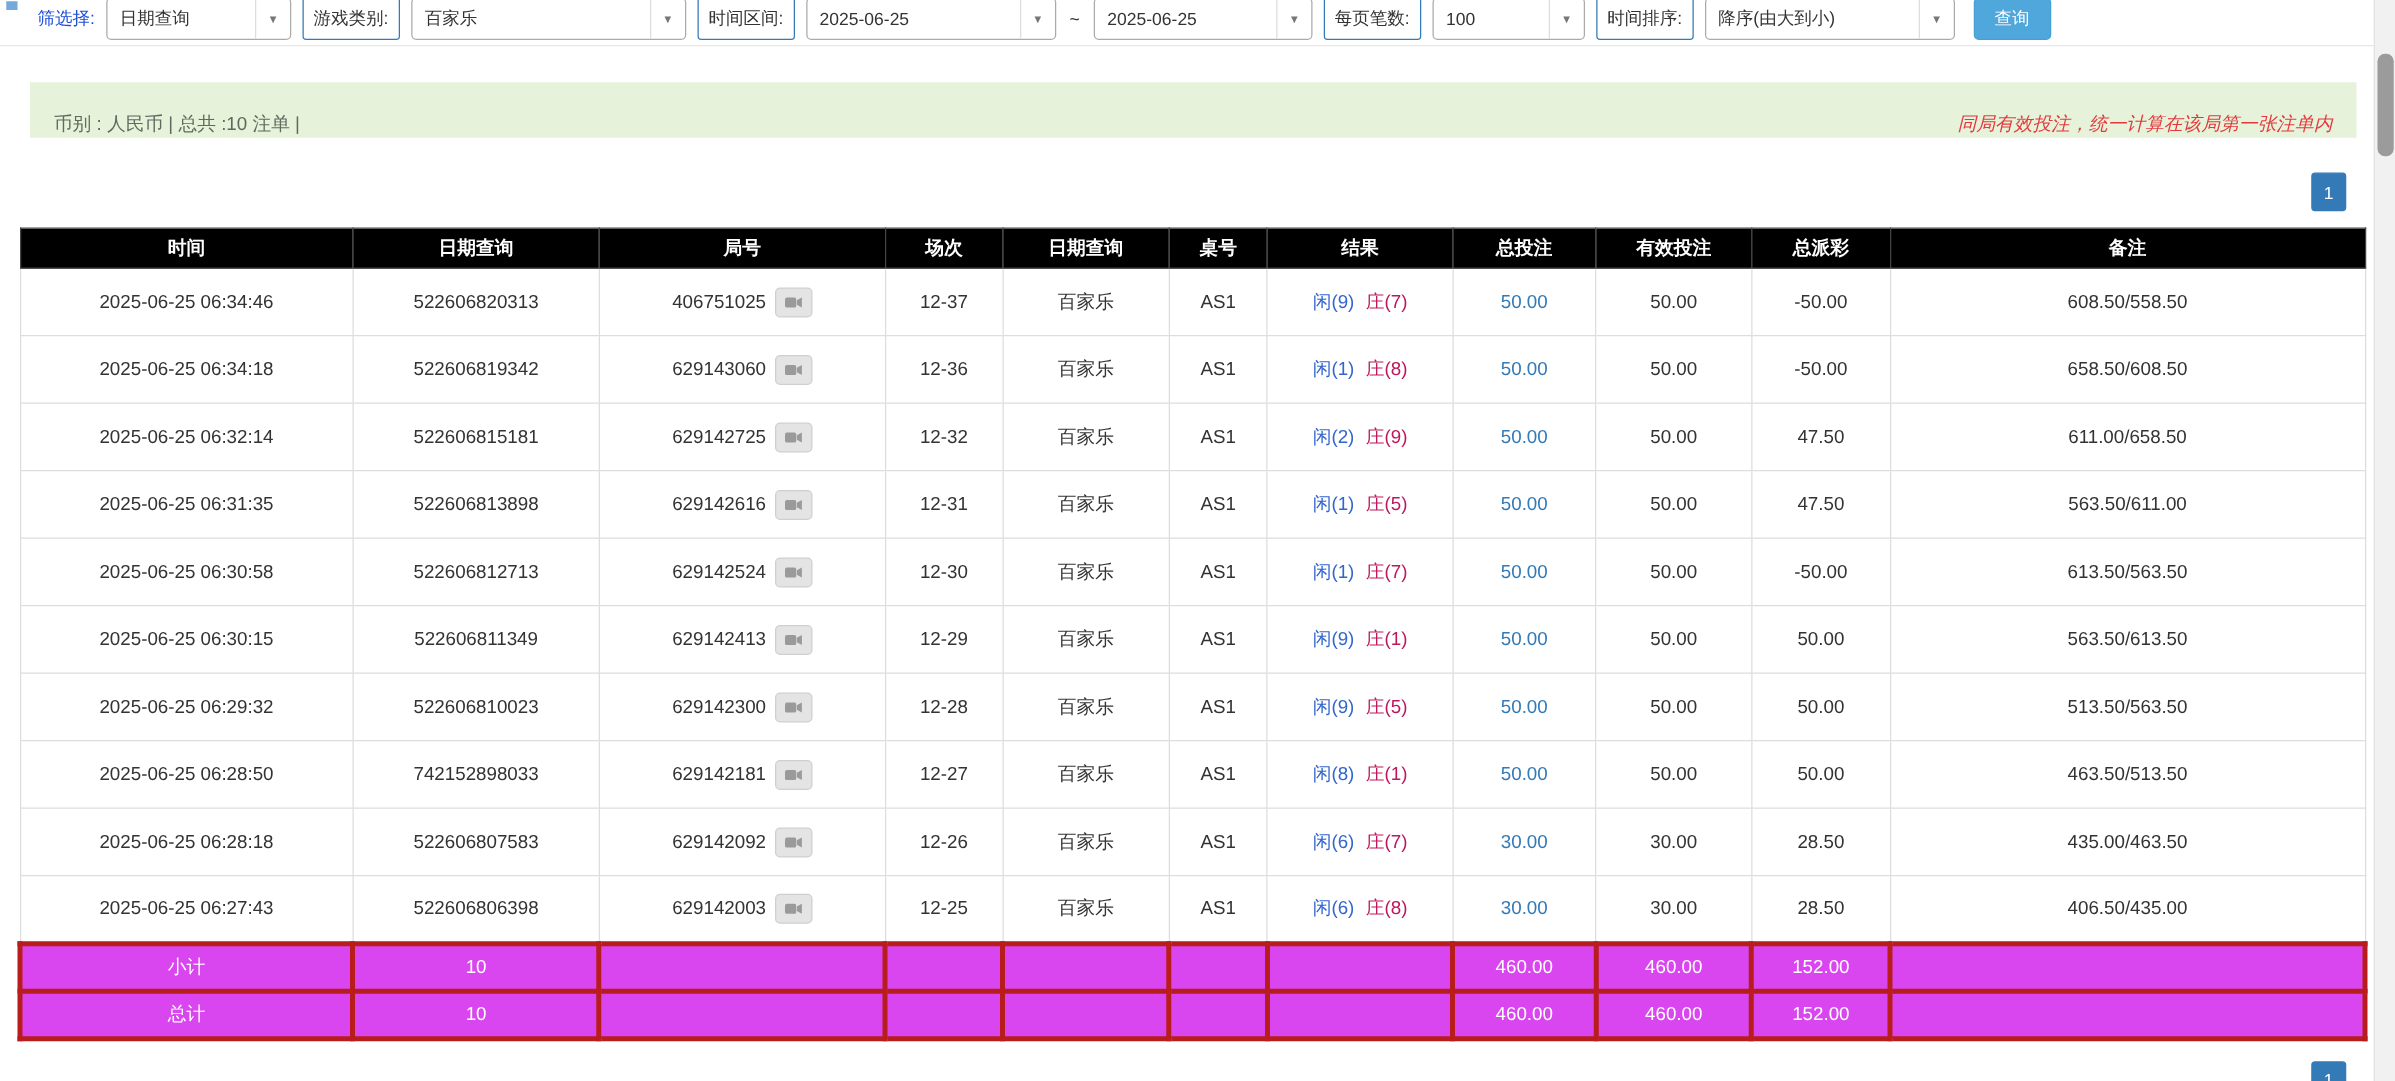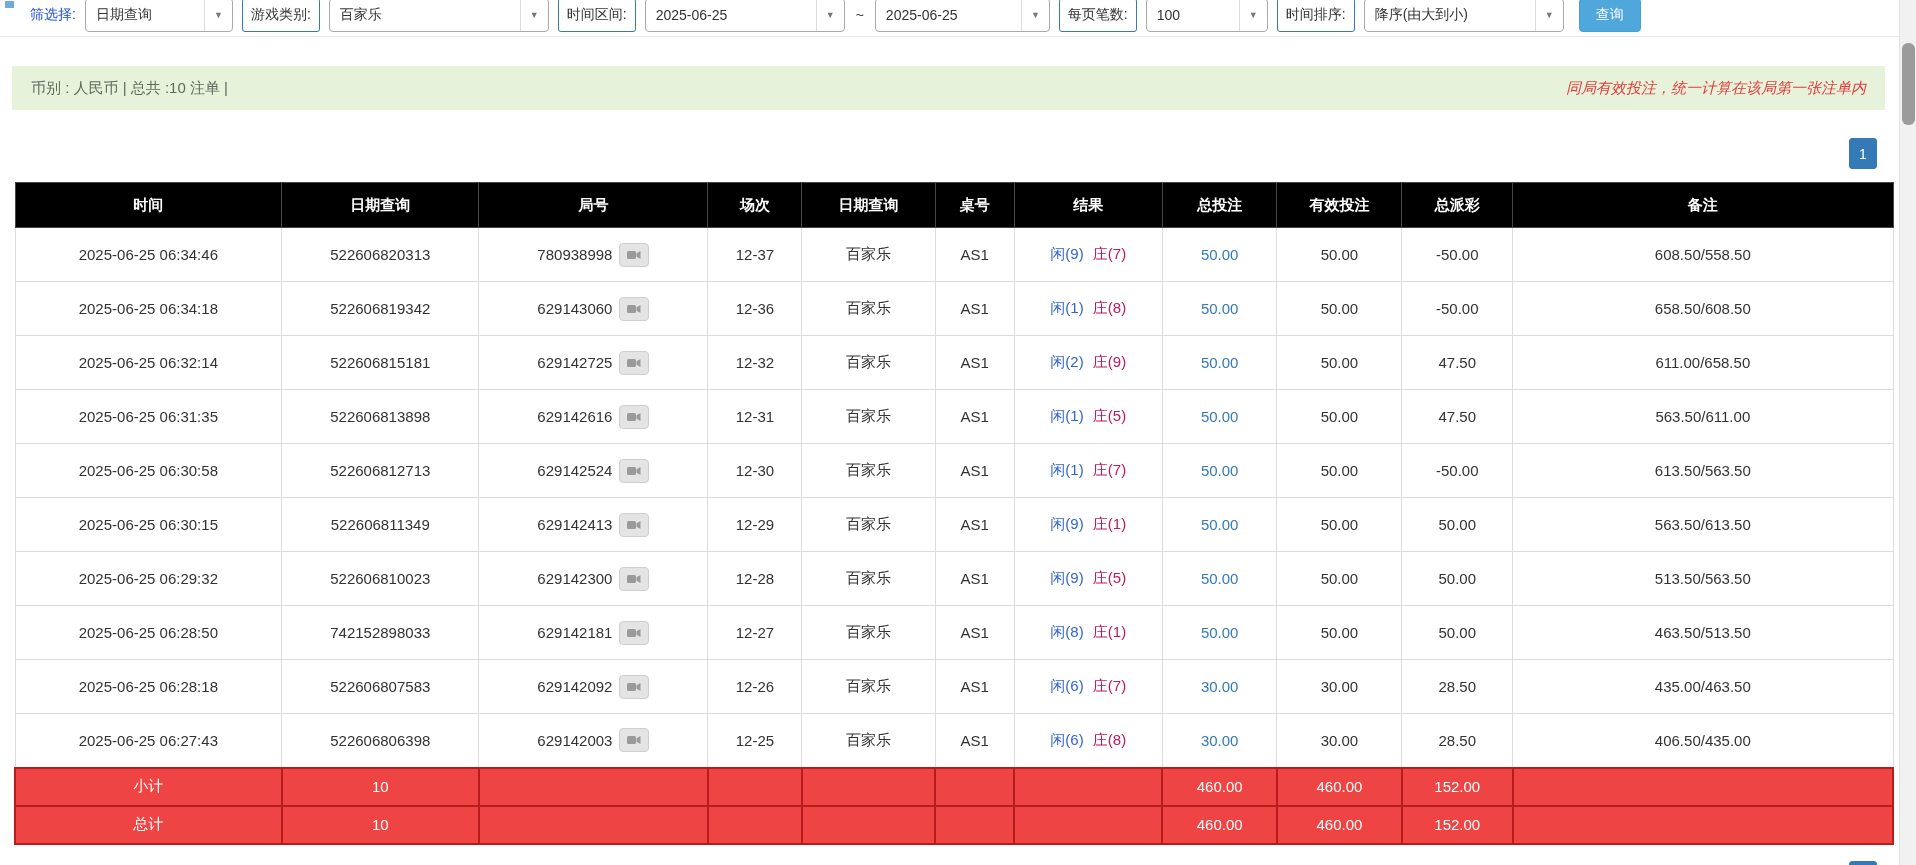--- a/index.html
+++ b/index.html
@@ -21,40 +21,40 @@
   .dd-game { width:220px; }
   .dd-date { width:200px; }
   .dd-date2 { width:175px; }
   .dd-size { width:122px; }
   .dd-sort { width:200px; }
   .tilde { font-size:14px; color:#333; padding:0 2px; }
   .search-btn { height:34px; padding:0 16px; background:#4fa7dc; color:#fff; border:1px solid #46a0d6; border-radius:4px; font-size:14px; cursor:pointer; margin-left:6px; }
   .partial-link-fragment { position:absolute; top:1px; left:5px; width:9px; height:7px; background:#5b9bd5; opacity:.85; }
 
   
-  .summary { margin:29px 14px 0 12px; height:44px; background:#e6f3da; border:1px solid #e6f3da; display:flex; align-items:center; justify-content:space-between; padding:0 18px; }
+  .summary { margin:29px 14px 0 24px; height:44px; background:#e6f3da; border:1px solid #e6f3da; display:flex; align-items:flex-end; justify-content:space-between; padding:0 18px; }
   .summary-left { font-size:15px; color:#5f6b5f; }
   .summary-right { font-size:15px; color:#e4393c;font-style:italic; }
 
   
   .pager { display:flex; justify-content:flex-end; margin:28px 22px 0 0; }
   .pager-bottom { display:flex; justify-content:flex-end; margin:16px 22px 0 0; }
   .page-btn { min-width:28px; height:31px; background:#337ab7; border:1px solid #337ab7; color:#fff; font-size:14px; display:flex; align-items:center; justify-content:center; border-radius:3px; cursor:pointer; }
 
   
   table.bets { width:1880px; margin:13px 14px 0 14px; border-collapse:collapse; table-layout:fixed; }
   table.bets th {
     background:#000; color:#fff; font-size:15px; font-weight:bold;
-    height:45px; border:1px solid #444; text-align:center; padding:0 4px;
+    height:32px; border:1px solid #444; text-align:center; padding:0 4px;
   }
   table.bets td {
     background:#fff; border:1px solid #ddd; height:54px; text-align:center;
     font-size:15px; color:#333; padding:0 4px;
   }
-  tr.totals td { background:#ef4444; color:#fff; height:38px; border:2px solid #b91c1c; font-size:15px; }
+  tr.totals td { background:#d946ef; color:#fff; height:38px; border:4px solid #b91c1c; font-size:15px; }
   .round-cell-inner { display:inline-flex; align-items:center; gap:7px; }
   .replay-btn { display:inline-flex; align-items:center; justify-content:center; width:30px; height:24px; background:#e4e4e4; border:1px solid #cfcfcf; border-radius:4px; cursor:pointer; }
   .result-player { color:#3366cc; }
   .result-banker { color:#be185d; margin-left:5px; }
   .bet-link { color:#337ab7; cursor:pointer; text-decoration:none; }
   .neg { color:#e4393c; }
 
   
   .scrollbar-track { position:absolute; top:0; right:0; width:17px; height:865px; background:#f1f1f1; border-left:1px solid #e2e2e2; }
   .scrollbar-thumb { position:absolute; top:43px; left:2px; width:13px; height:82px; background:#9b9b9b; border-radius:6px; }
@@ -144,21 +144,21 @@
         <th>备注</th>
       </tr>
     </thead>
     <tbody id="bets-tbody">
 
   <tr>
     <td>2025-06-25 06:34:46</td>
     <td>522606820313</td>
     <td>
       <span class="round-cell-inner">
-        <span>780938998</span>
+        <span>406751025</span>
         <span class="replay-btn">
           <svg width="14" height="10" viewBox="0 0 14 10" aria-hidden="true">
             <rect x="0" y="1" width="9" height="8" rx="1.5" fill="#9a9a9a"></rect>
             <path d="M9.5 3.2 L13.5 1 V9 L9.5 6.8 Z" fill="#9a9a9a"></path>
           </svg>
         </span>
       </span>
     </td>
     <td>12-37</td>
     <td>百家乐</td>

